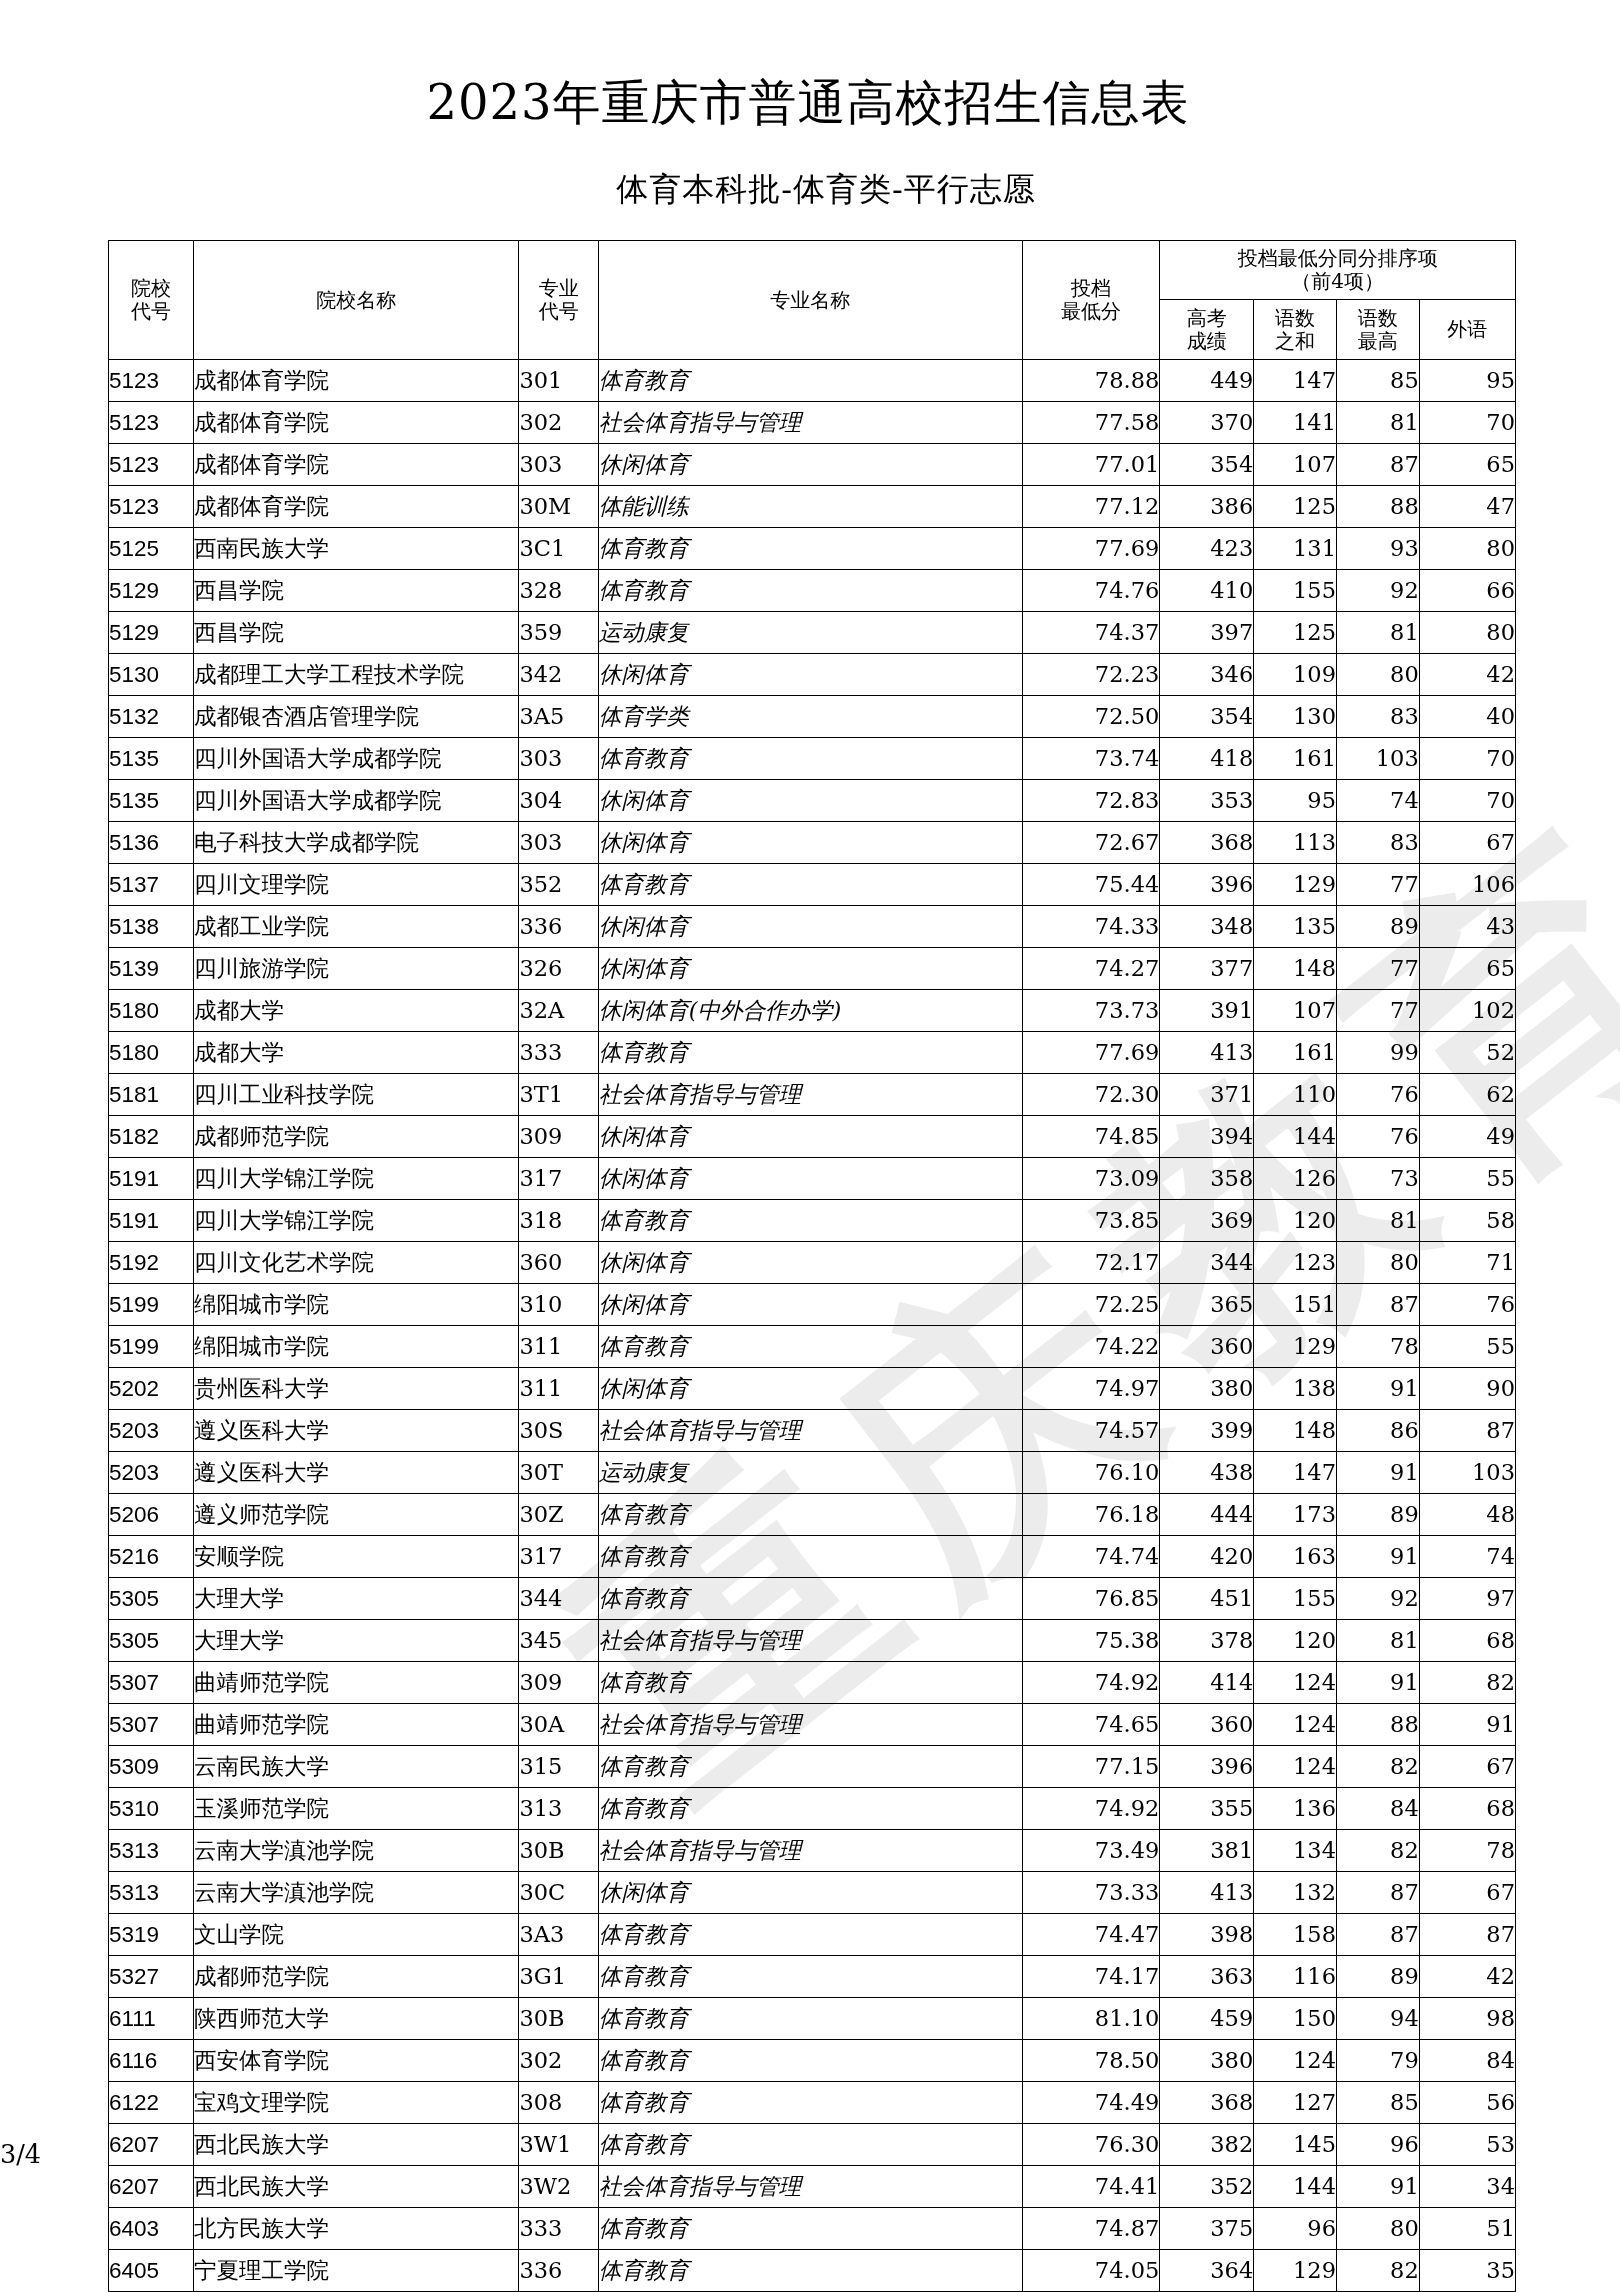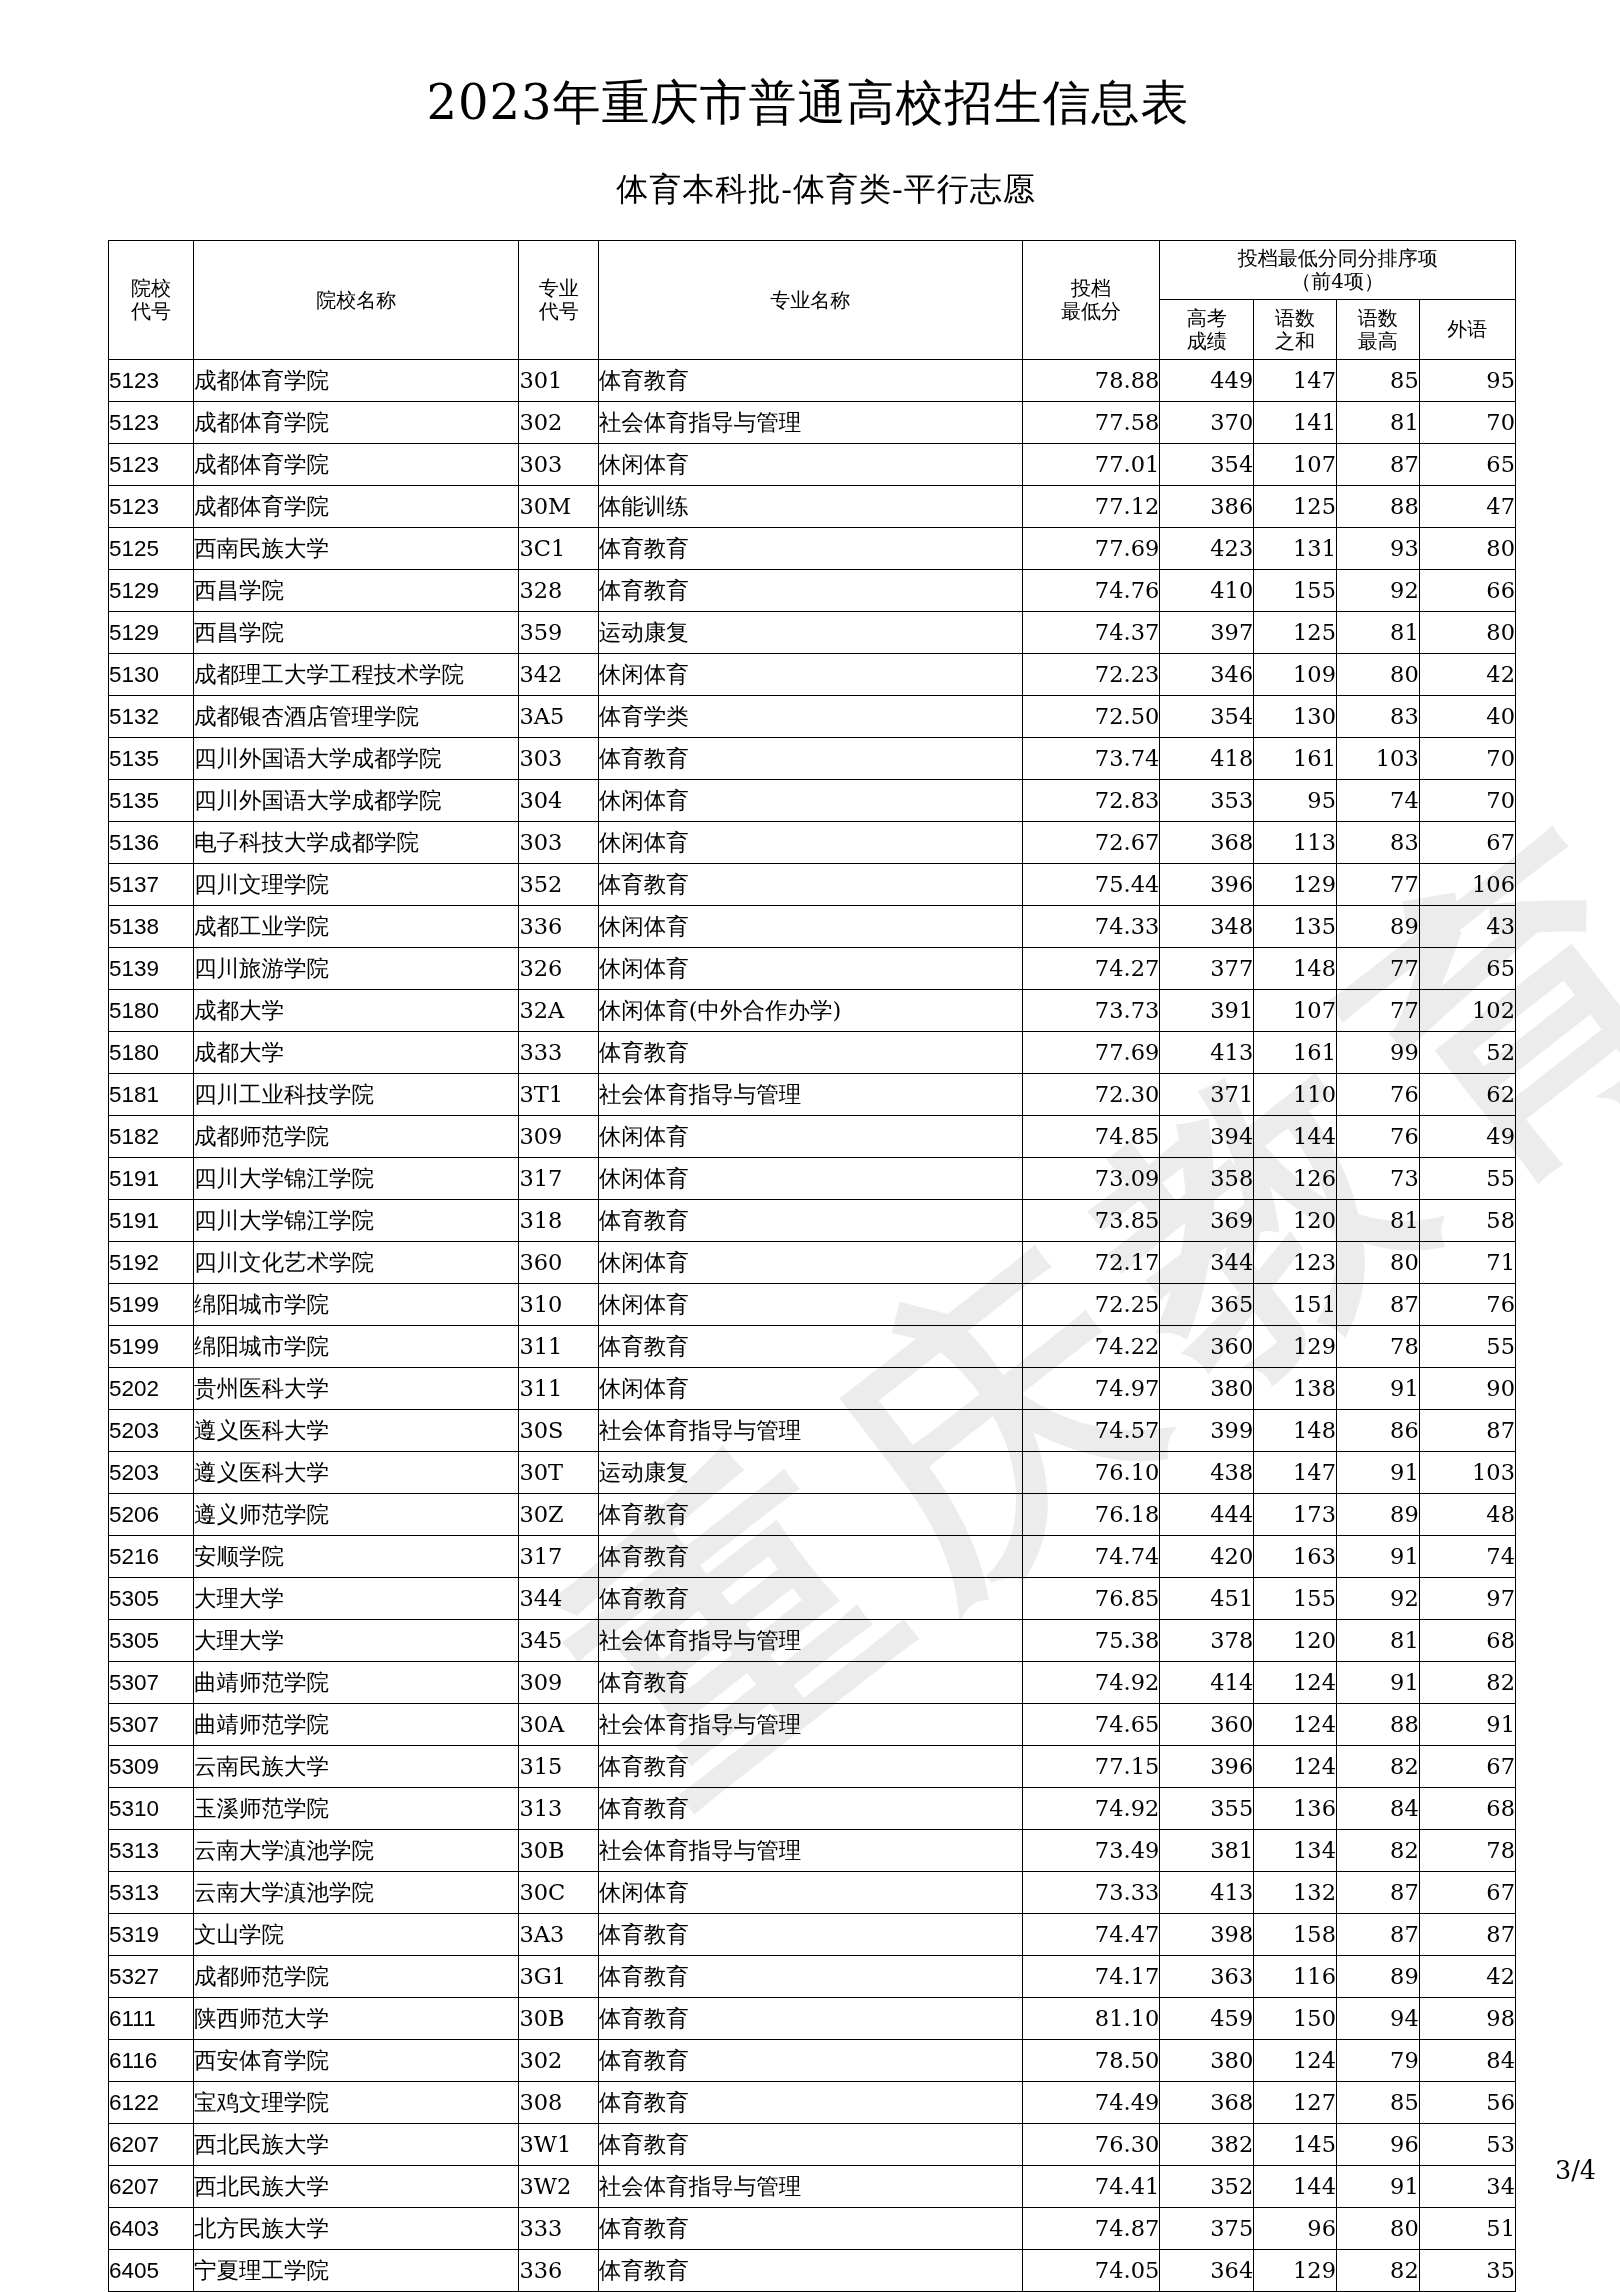--- a/index.html
+++ b/index.html
@@ -132,36 +132,36 @@
     text-align: left;
     padding-left: 9.8px;
   }
   .td-mcode {
     text-align: left;
     padding-left: 7.8px;
   }
   .td-mname {
     text-align: left;
     padding-left: 7.8px;
+    font-style: italic;
   }
   .td-num {
     text-align: right;
     padding-right: 11.8px;
   }
 
   
   .footer {
     position: absolute;
     top: 2139px;
     left: 0;
     width: 1596px;
-    text-align: right;
+    text-align: left;
     font-size: 25.5px;
     z-index: 3;
-    margin-top: 16px;
   }
 </style>
 </head>
 <body>
 
 <div class="page">
 
   <div class="watermark">
     <div class="wm-text wm1">重庆教育考试院</div>
   </div>

